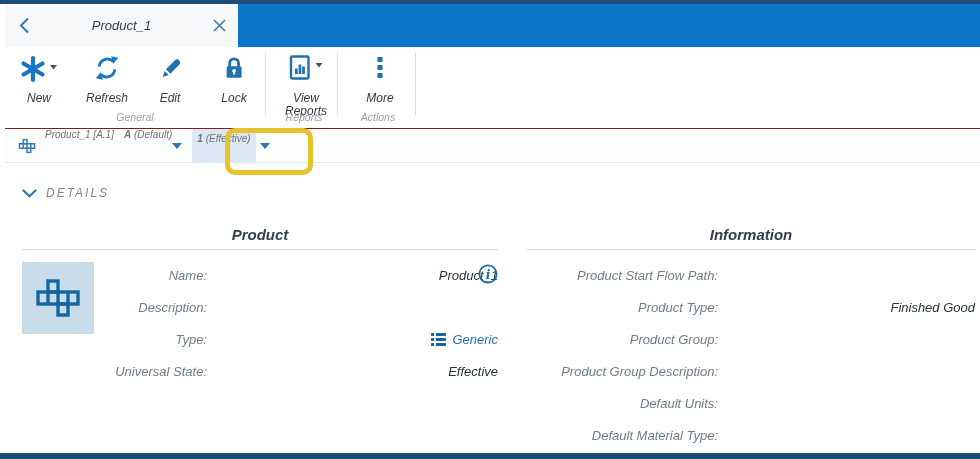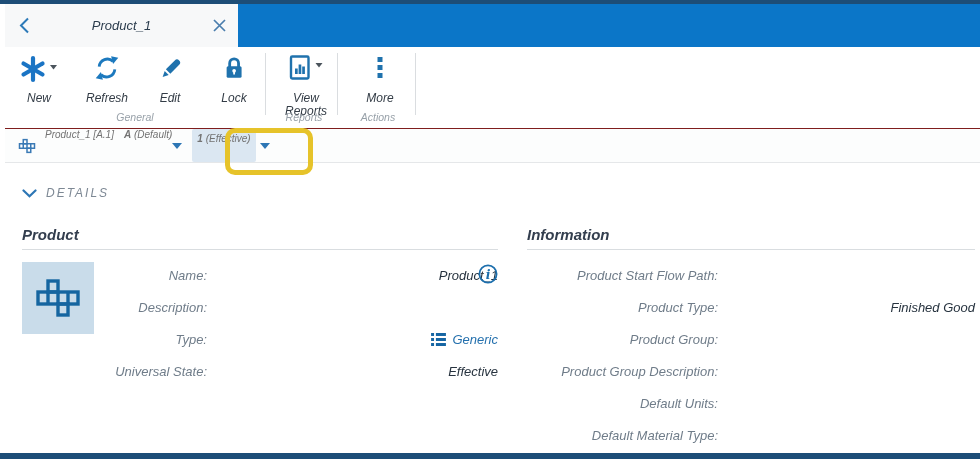--- a/index.html
+++ b/index.html
@@ -36,21 +36,21 @@
   .pb-chip{background:#dbe7f2;padding:4px 5px;border-radius:2px;margin-right:4px;cursor:pointer;}
   .hl-ring{left:225px;top:128px;width:88px;height:47px;border:5px solid #e6c32a;border-radius:10px;box-sizing:border-box;pointer-events:none;z-index:6;}
 
   
   .details-hd{left:22px;top:186px;display:flex;align-items:center;cursor:pointer;}
   .details-hd span{margin-left:9px;font-size:12px;letter-spacing:2px;color:#7d8894;}
 
   .col{position:absolute;top:224px;}
   .col-left{left:22px;width:476px;}
   .col-right{left:527px;width:448px;}
-  .sec-title{font-size:15px;font-weight:bold;color:#333e4e;line-height:22px;}
+  .sec-title{font-size:15px;font-weight:bold;color:#333e4e;line-height:22px;text-align:center;}
   .sec-rule{border:0;border-top:1px solid #d9dde0;margin:3px 0 0 0;}
   .fields{margin-top:9px;}
   .frow{display:flex;height:32px;align-items:center;font-size:13px;justify-content:space-between;}
   .flabel{color:#6f7c89;text-align:right;}
   .col-left .flabel{width:185px;}
   .col-left .fvalue{padding-left:16px;}
   .col-right .flabel{width:191px;}
   .col-right .fvalue{padding-left:8px;}
   .fvalue{color:#27333f;}
   .fvalue.link{color:#2470ad;display:flex;align-items:center;cursor:pointer;}

